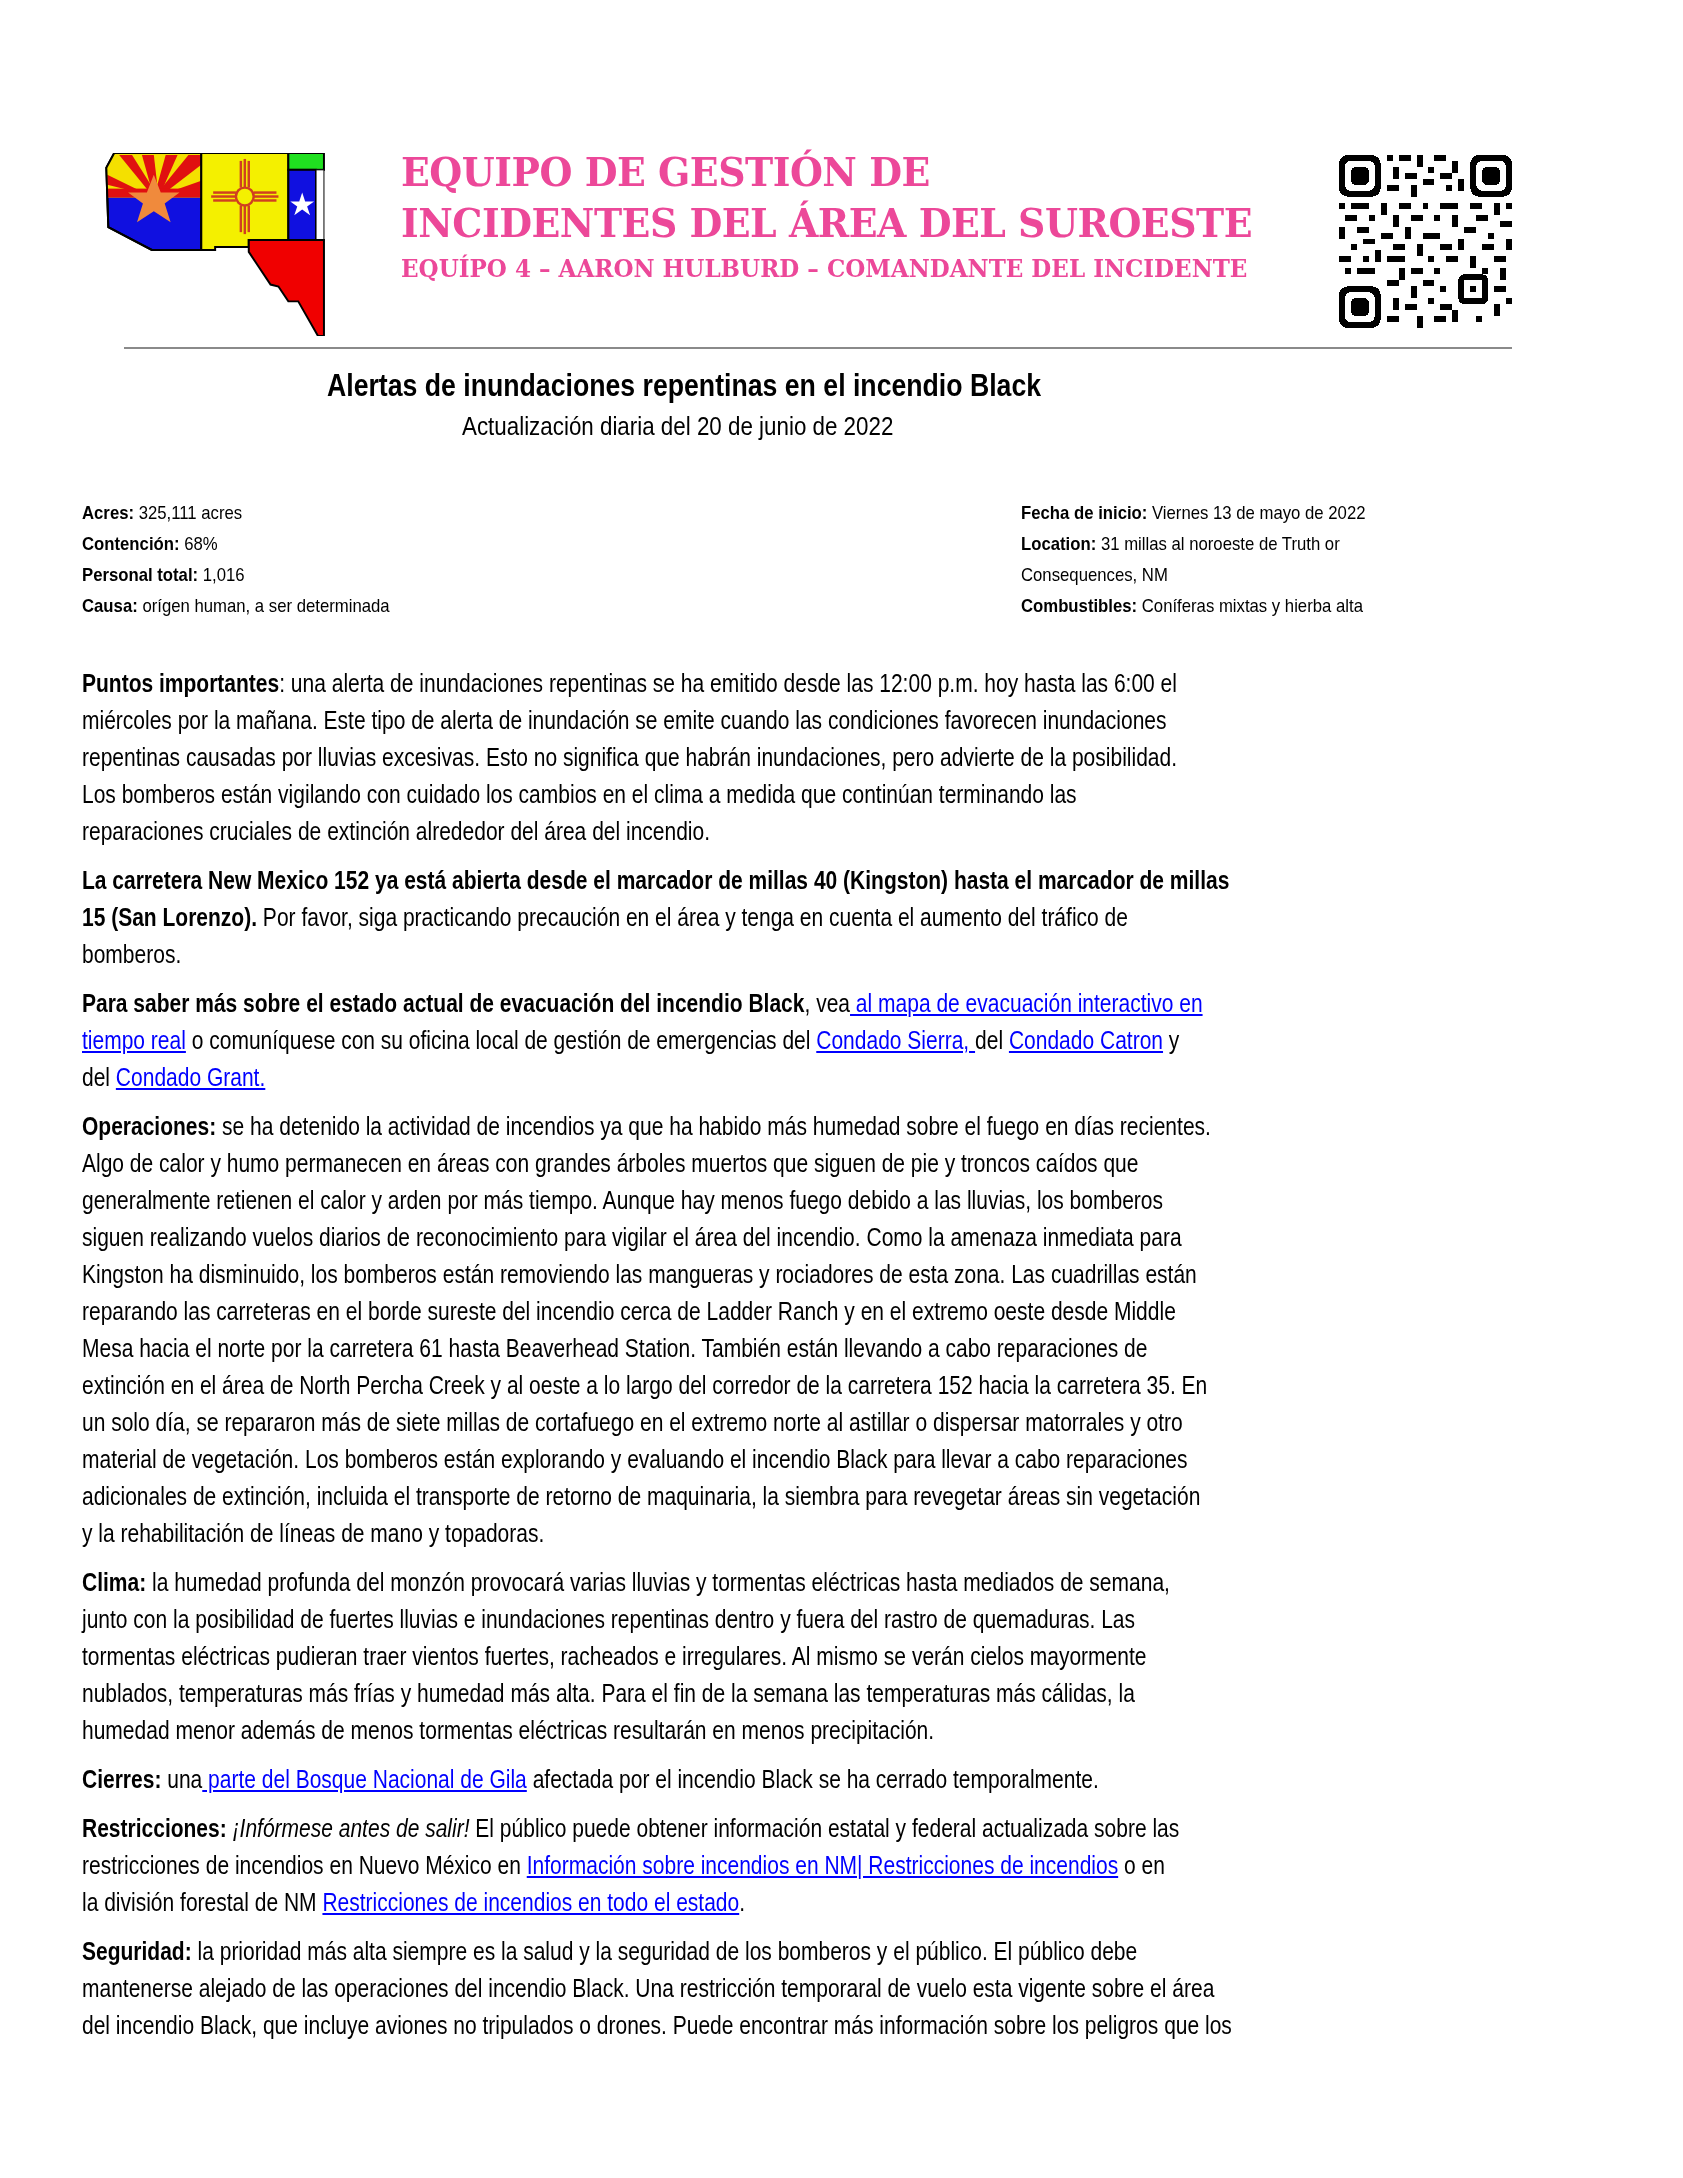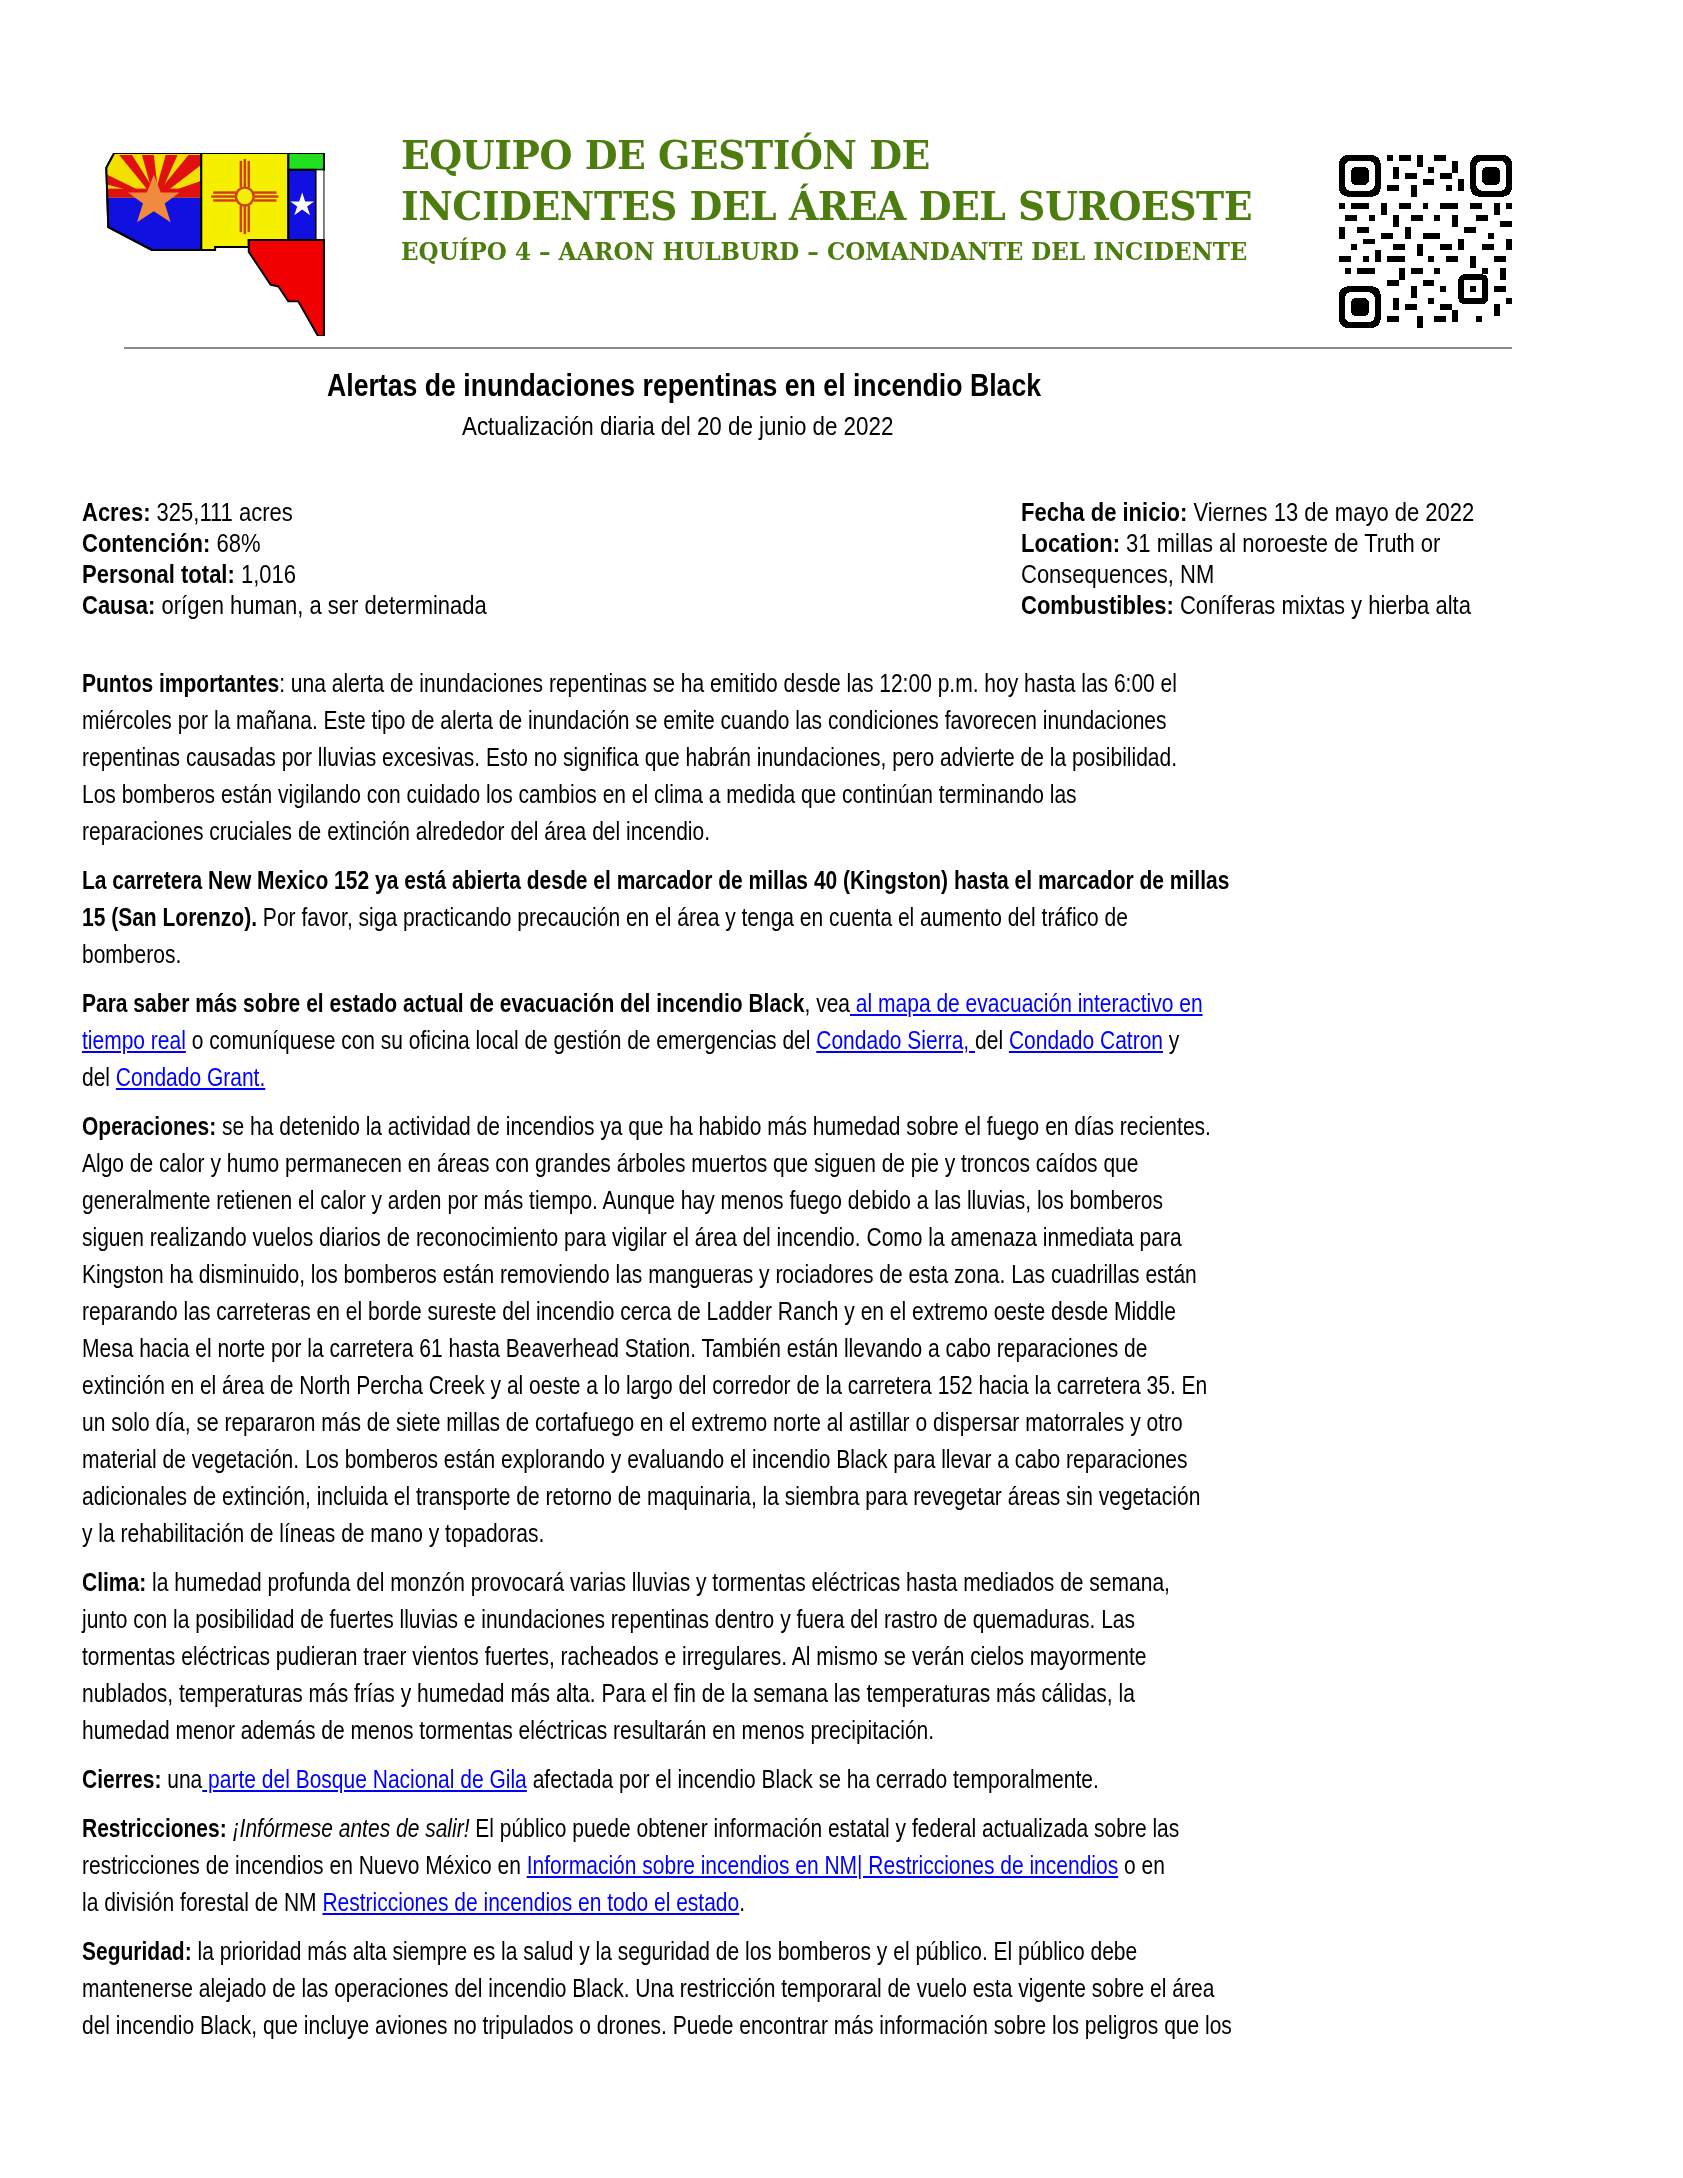--- a/index.html
+++ b/index.html
@@ -1,27 +1,27 @@
 <!DOCTYPE html>
 <html><head>
 <meta charset="utf-8">
 <style>
   html, body { margin: 0; padding: 0; background: #ffffff; }
   body { width: 1683px; height: 2178px; position: relative; overflow: hidden;
          font-family: "Liberation Sans", sans-serif; color: #000; }
   .logo { position: absolute; left: 104px; top: 153px; width: 248px; height: 183px; }
-  .hdr { position: absolute; left: 401px; top: 130px; font-family: "DejaVu Serif", serif; font-weight: bold; color: #4d7c0f; }
+  .hdr { position: absolute; left: 401px; top: 147px; font-family: "DejaVu Serif", serif; font-weight: bold; color: #ec4899; }
   .hdr .l1 { font-size: 39px; line-height: 51px; letter-spacing: -0.5px; transform: scaleX(0.97); transform-origin: left; white-space: nowrap; }
   .hdr .l2 { font-size: 39px; line-height: 51px; letter-spacing: -0.5px; transform: scaleX(0.97); transform-origin: left; white-space: nowrap; }
   .hdr .l3 { font-size: 24px; line-height: 40px; letter-spacing: 0px; transform: scaleX(0.96); transform-origin: left; white-space: nowrap; }
   .qr { position: absolute; left: 1339px; top: 155px; width: 173px; height: 173px; }
   .divider { position: absolute; left: 124px; top: 347px; width: 1388px; height: 2px; background: #8a8a8a; }
   .title { position: absolute; left: 327px; top: 368px; font-size: 31px; font-weight: bold; white-space: nowrap; transform: scaleX(0.86); transform-origin: left; }
   .subtitle { position: absolute; left: 462px; top: 411px; font-size: 26px; white-space: nowrap; transform: scaleX(0.86); transform-origin: left; }
-  .facts { position: absolute; top: 497px; font-size: 25px; line-height: 31px; }
+  .facts { position: absolute; top: 497px; font-size: 19px; line-height: 31px; }
   .facts.left { left: 82px; width: 594px; }
   .facts.right { left: 1001px; width: 574px; margin-left: 20px; }
   .facts .row { white-space: nowrap; transform: scaleX(0.88); transform-origin: left; }
   .facts b { font-weight: bold; }
   .body { position: absolute; left: 82px; top: 665px; width: 1683px; }
   .para { font-size: 25px; line-height: 37px; margin: 0 0 12px 0; }
   .para .ln { display: block; white-space: nowrap; transform: scaleX(0.84); transform-origin: left; }
   a.lnk { color: #0000ff; text-decoration: underline; }
   b { font-weight: bold; }
   i { font-style: italic; }

